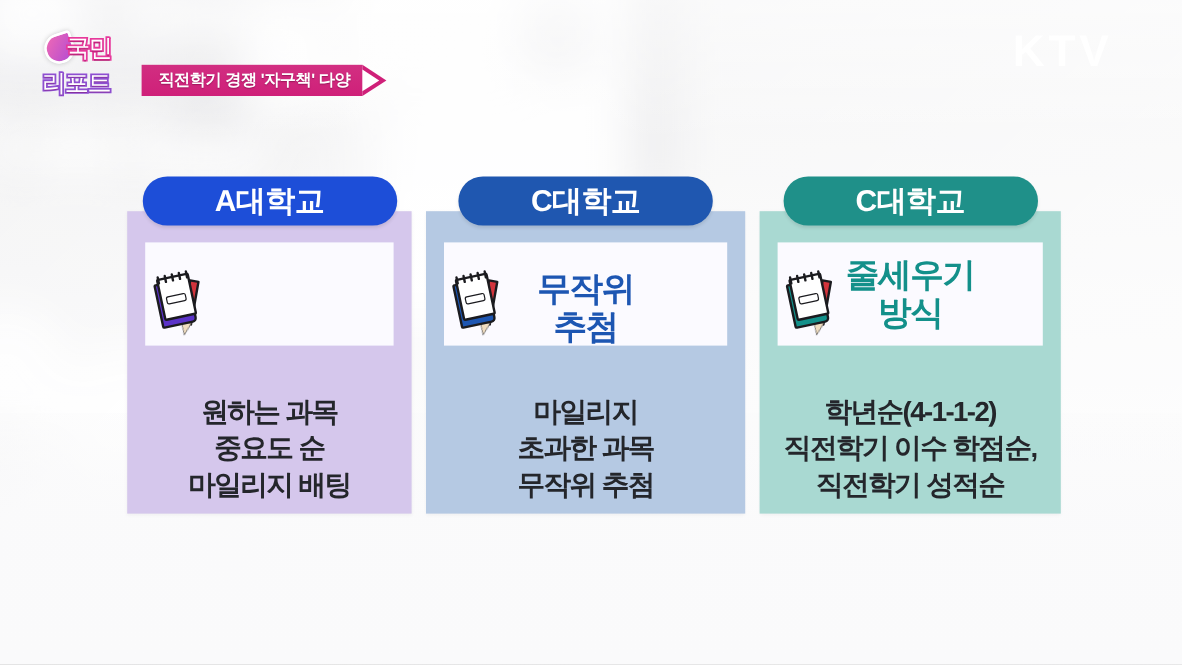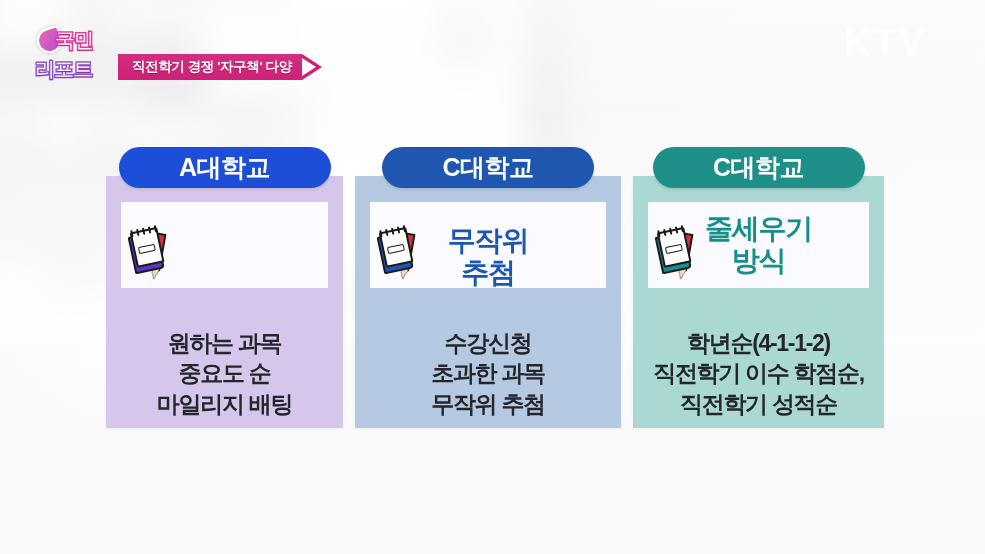--- a/index.html
+++ b/index.html
@@ -383,21 +383,21 @@
             <i style="left:1px"></i>
               <i style="left:7px"></i>
               <i style="left:13px"></i>
               <i style="left:19px"></i>
               <i style="left:25px"></i>
           </div>
         </div>
         <div class="panel-title" id="card-b-title" style="color: rgb(29, 86, 178); margin-top: 24px;">무작위
 추첨</div>
       </div>
-      <div class="card-desc">수강신청
+      <div class="card-desc">마일리지
 초과한 과목
 무작위 추첨</div>
     </div>
 
     <div class="card" id="card-c" style="left:633px;width:251px;">
       <div class="card-body" id="card-c-body" style="background: rgb(169, 217, 210);"></div>
       <div class="card-pill" id="card-c-pill" style="background: rgb(31, 144, 137);">C대학교</div>
       <div class="card-panel">
         <div class="nb-icon" id="card-c-icon">
           <div class="pencil"></div>

